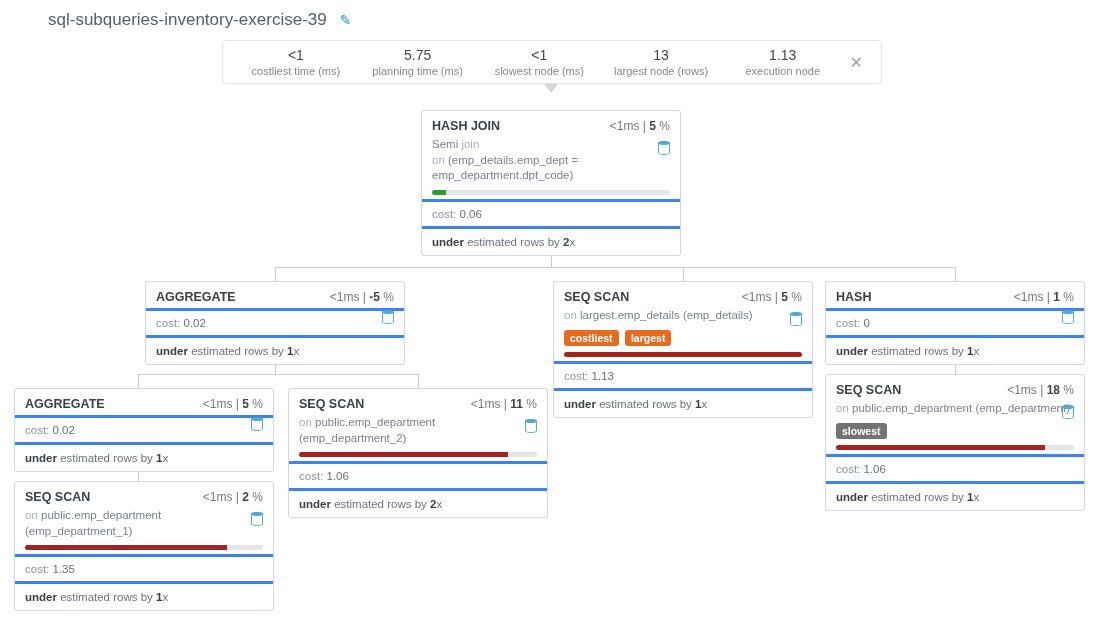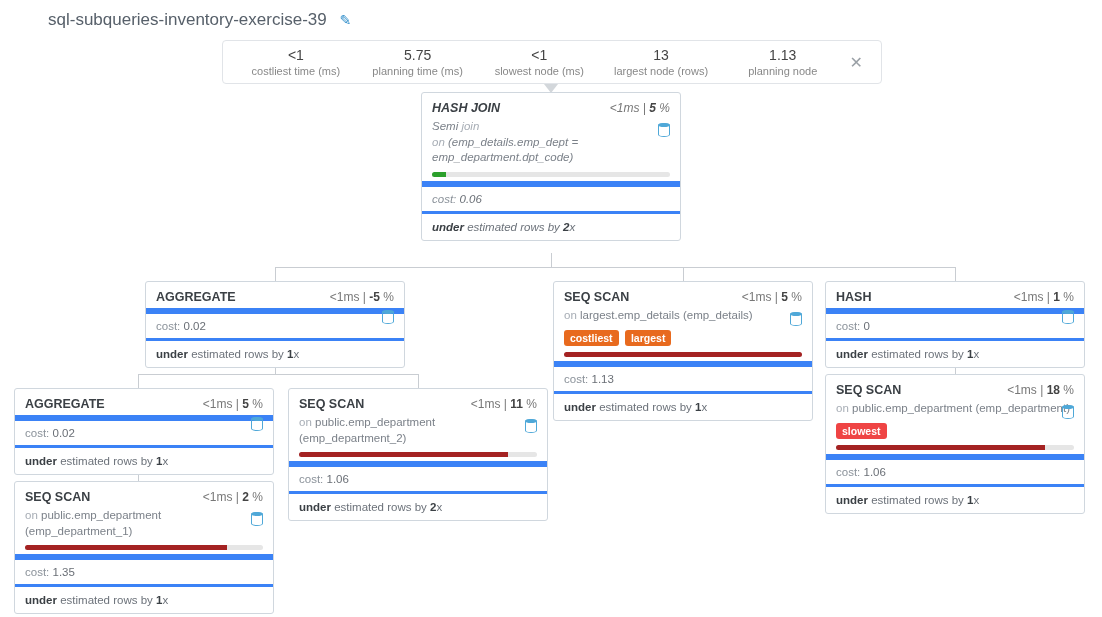--- a/index.html
+++ b/index.html
@@ -102,37 +102,37 @@
   display: inline-block;
   padding: 2px 6px;
   border-radius: 3px;
   font-size: 10.5px;
   font-weight: 600;
   color: #fff;
   margin-right: 3px;
 }
 .tag-cost { background: #e86a1e; }
 .tag-large { background: #e86a1e; }
-.tag-slow { background: #ef4444; }
+.tag-slow { background: #737373; }
 .progress-row {
   padding: 0 10px 4px 10px;
 }
 .progress {
   height: 5px;
   border-radius: 3px;
   background: #e6e6e6;
   overflow: hidden;
 }
 .progress-fill {
   height: 100%;
 }
 .pf-green { background: #2ca02c; }
 .pf-red { background: #a42222; }
 .costline {
-  border-top: 6px solid #3b82f6;
+  border-top: 3px solid #3b82f6;
   padding: 6px 10px;
   color: #8b929a;
   font-size: 11.5px;
 }
 .costline .val { color: #6a6f76; }
 .estimate {
   border-top: 3px solid #3b82f6;
   padding: 7px 10px;
   color: #6c727a;
   font-size: 11.5px;
@@ -188,21 +188,21 @@
   <div class="stat">
     <div class="stat-value">&lt;1</div>
     <div class="stat-label">slowest node (ms)</div>
   </div>
   <div class="stat">
     <div class="stat-value">13</div>
     <div class="stat-label">largest node (rows)</div>
   </div>
   <div class="stat">
     <div class="stat-value">1.13</div>
-    <div class="stat-label">planning node</div>
+    <div class="stat-label">execution node</div>
   </div>
   <div class="close-btn">✕</div>
 </div>
 
 <div class="arrow-down" style="left:544px; top:84px;"></div>
 
 <div class="connector-line connector-v" style="left:551px; top:253px; height:14px;"></div>
 <div class="connector-line connector-h" style="left:275px; top:267px; width:680px;"></div>
 <div class="connector-line connector-v" style="left:275px; top:267px; height:14px;"></div>
 <div class="connector-line connector-v" style="left:683px; top:267px; height:14px;"></div>
@@ -210,21 +210,21 @@
 
 <div class="connector-line connector-v" style="left:275px; top:360px; height:14px;"></div>
 <div class="connector-line connector-h" style="left:138px; top:374px; width:280px;"></div>
 <div class="connector-line connector-v" style="left:138px; top:374px; height:14px;"></div>
 <div class="connector-line connector-v" style="left:418px; top:374px; height:14px;"></div>
 
 <div class="connector-line connector-v" style="left:138px; top:467px; height:14px;"></div>
 
 <div class="connector-line connector-v" style="left:955px; top:360px; height:14px;"></div>
 
-<div class="node" style="left:421px; top:92px;font-style:italic;">
+<div class="node" style="left:421px; top:110px;">
   <div class="hdr">
     <span class="title">HASH JOIN</span>
     <span class="timing">
       <span>&lt;1</span><span>ms</span> | <b>5</b> <span>%</span>
     </span>
   </div>
   <div class="sub">
     <span>Semi</span> <span class="gray">join</span><br>
     <span class="gray">on</span> <span>(emp_details.emp_dept = emp_department.dpt_code)</span>
   </div>

